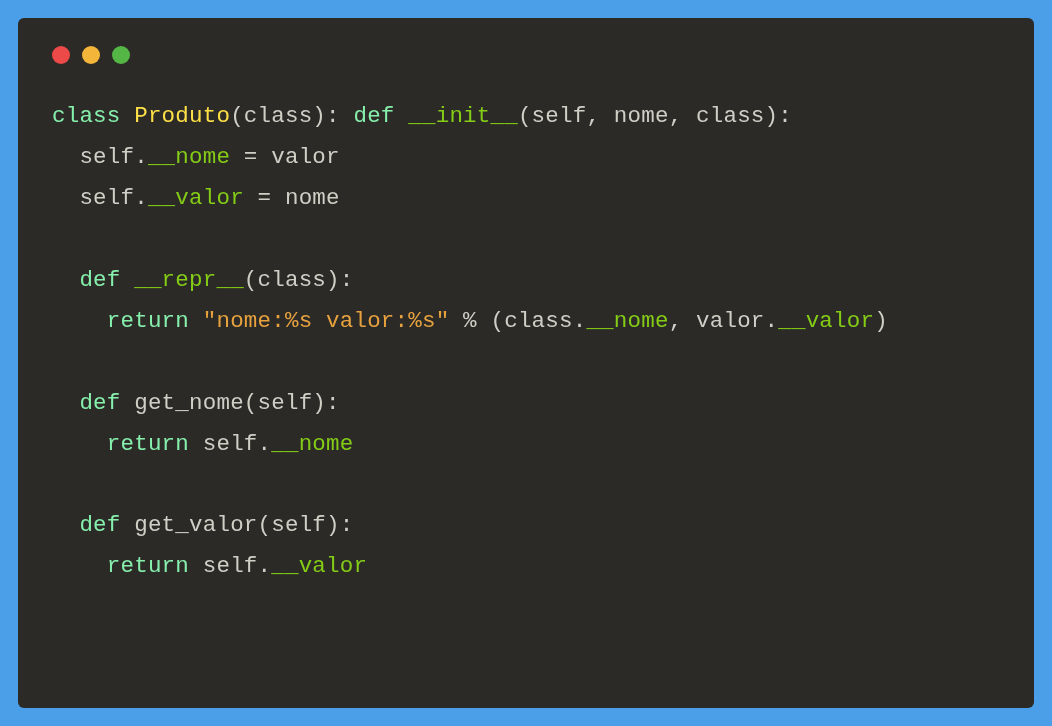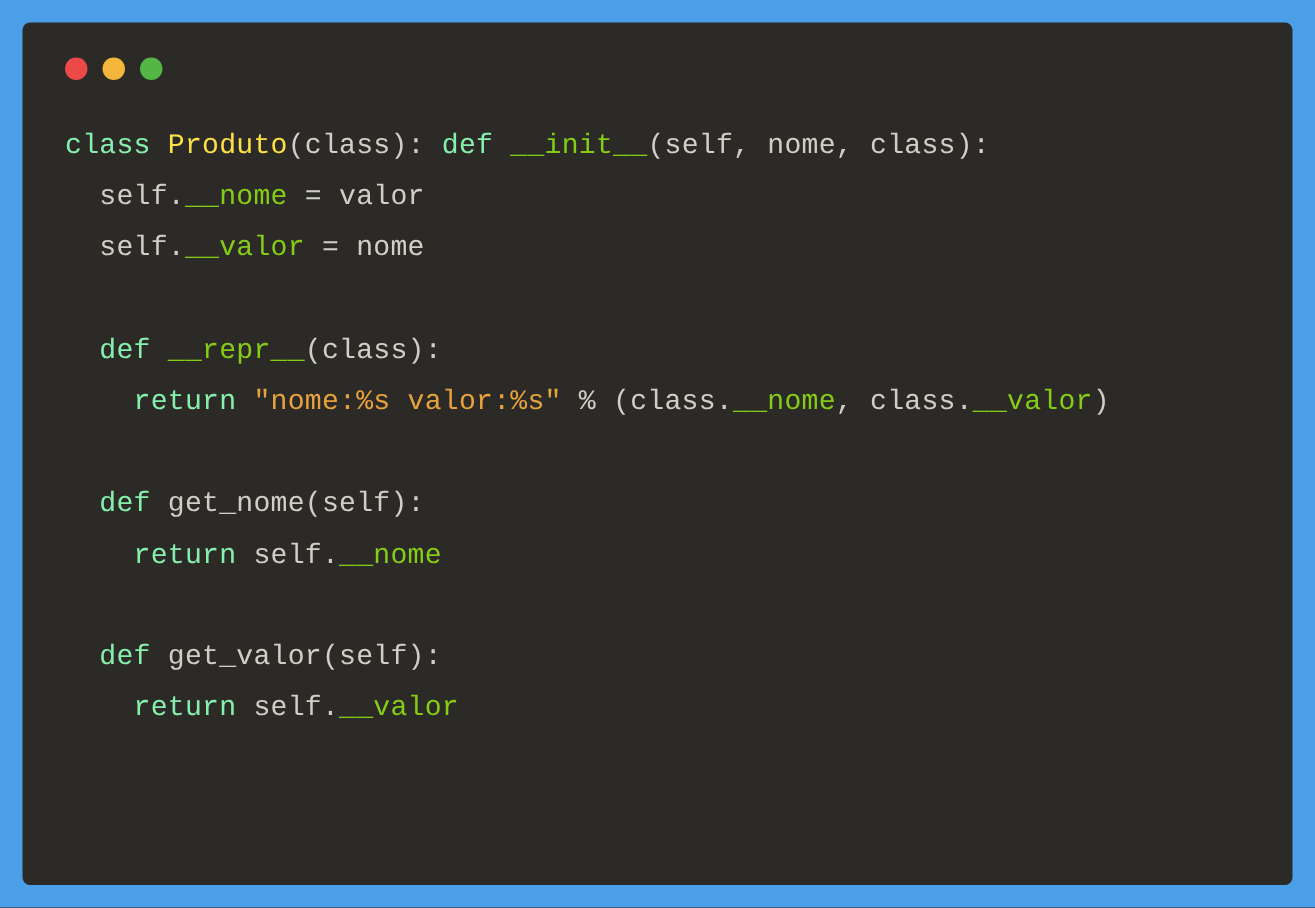--- a/index.html
+++ b/index.html
@@ -55,20 +55,20 @@
   <div class="traffic-lights">
     <div class="traffic-light tl-red"></div>
     <div class="traffic-light tl-yellow"></div>
     <div class="traffic-light tl-green"></div>
   </div>
   <div class="code"><span><span class="keyword">class</span> <span class="classname">Produto</span><span>(class): </span><span class="keyword">def</span><span> </span><span class="attr">__init__</span><span>(self, nome, class):</span></span>
 <span><span>  self.</span><span class="attr">__nome</span><span> = valor</span></span>
 <span><span>  self.</span><span class="attr">__valor</span><span> = nome</span></span>
 
 <span><span>  </span><span class="keyword">def</span><span> </span><span class="attr">__repr__</span><span>(class):</span></span>
-<span><span>    </span><span class="keyword">return</span><span> </span><span class="string">"nome:%s valor:%s"</span><span> % (class.</span><span class="attr">__nome</span><span>, class.</span><span class="attr">__valor</span><span>)</span></span>
+<span><span>    </span><span class="keyword">return</span><span> </span><span class="string">"nome:%s valor:%s"</span><span> % (class.</span><span class="attr">__nome</span><span>, valor.</span><span class="attr">__valor</span><span>)</span></span>
 
 <span><span>  </span><span class="keyword">def</span><span> get_nome(self):</span></span>
 <span><span>    </span><span class="keyword">return</span><span> self.</span><span class="attr">__nome</span></span>
 
 <span><span>  </span><span class="keyword">def</span><span> get_valor(self):</span></span>
 <span><span>    </span><span class="keyword">return</span><span> self.</span><span class="attr">__valor</span></span></div>
 </div>
 
 </body></html>

